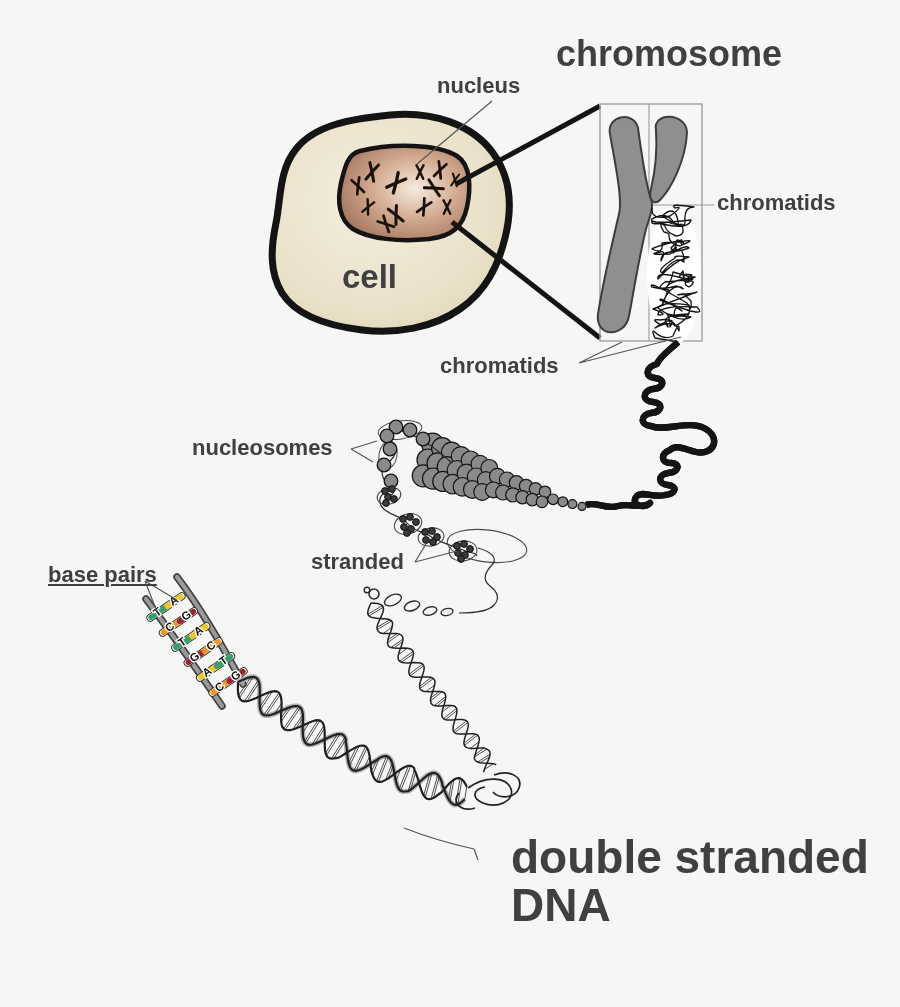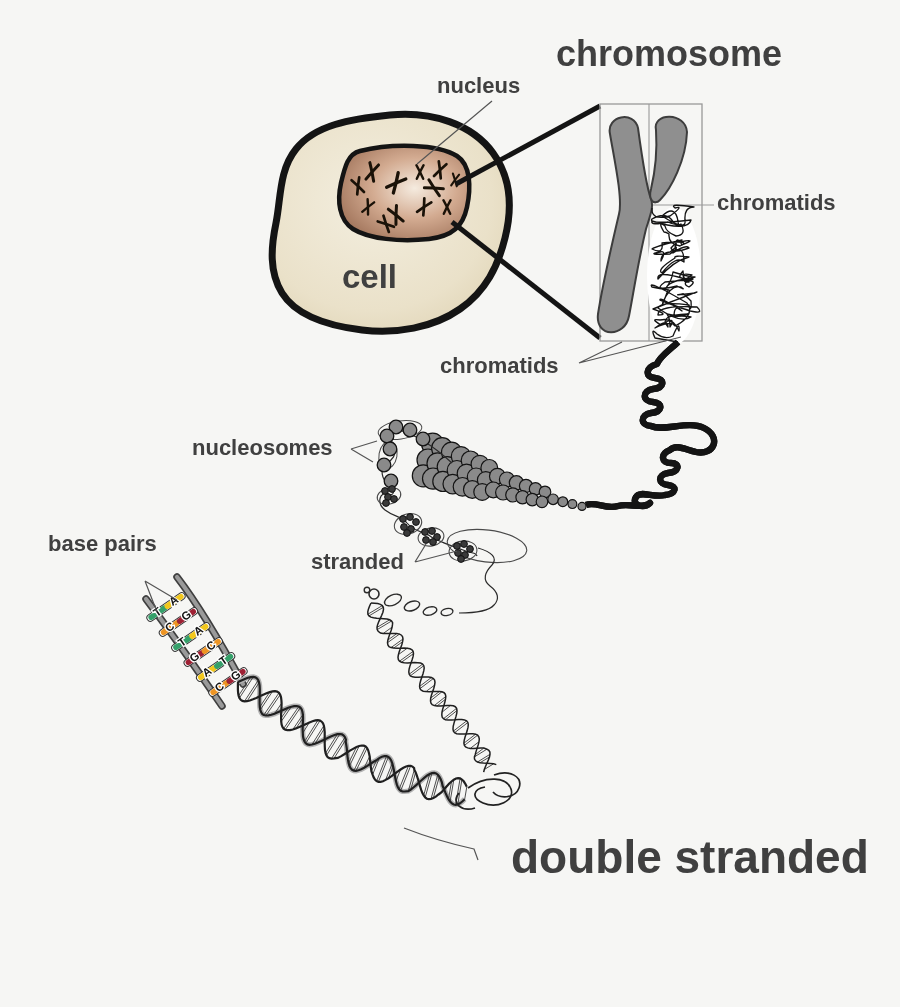--- a/index.html
+++ b/index.html
@@ -305,18 +305,19 @@
     </g>
   </svg>
 
   <div class="lbl title" style="left:556px;top:35px;">chromosome</div>
   <div class="lbl sm" style="left:437px;top:74px;">nucleus</div>
   <div class="lbl" style="left:342px;top:260px;font-size:33px;">cell</div>
   <div class="lbl sm" style="left:717px;top:191px;">chromatids</div>
   <div class="lbl sm" style="left:440px;top:354px;">chromatids</div>
   <div class="lbl sm" style="left:192px;top:436px;">nucleosomes</div>
   <div class="lbl sm" style="left:311px;top:550px;">stranded</div>
-  <div class="lbl sm" style="left:48px;top:532px;">base pairs</div>
+  <div class="lbl sm" style="left:48px;top:563px;text-decoration:underline;">base pairs</div>
   <div class="lbl big" style="left:511px;top:833px;">
     <div>double stranded</div>
+    <div>DNA</div>
   </div>
 
 </div>
 
 </body></html>

